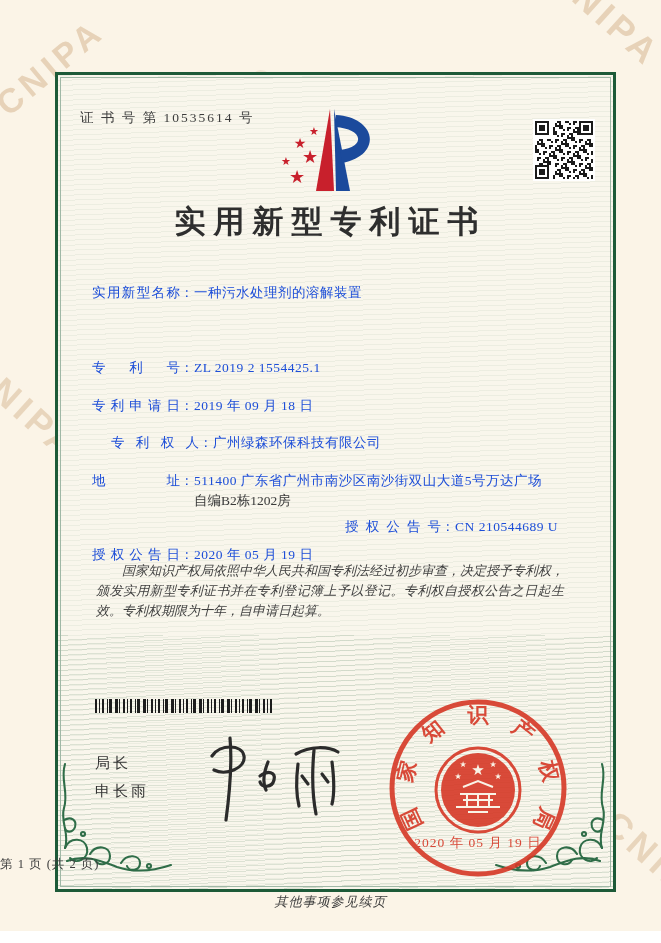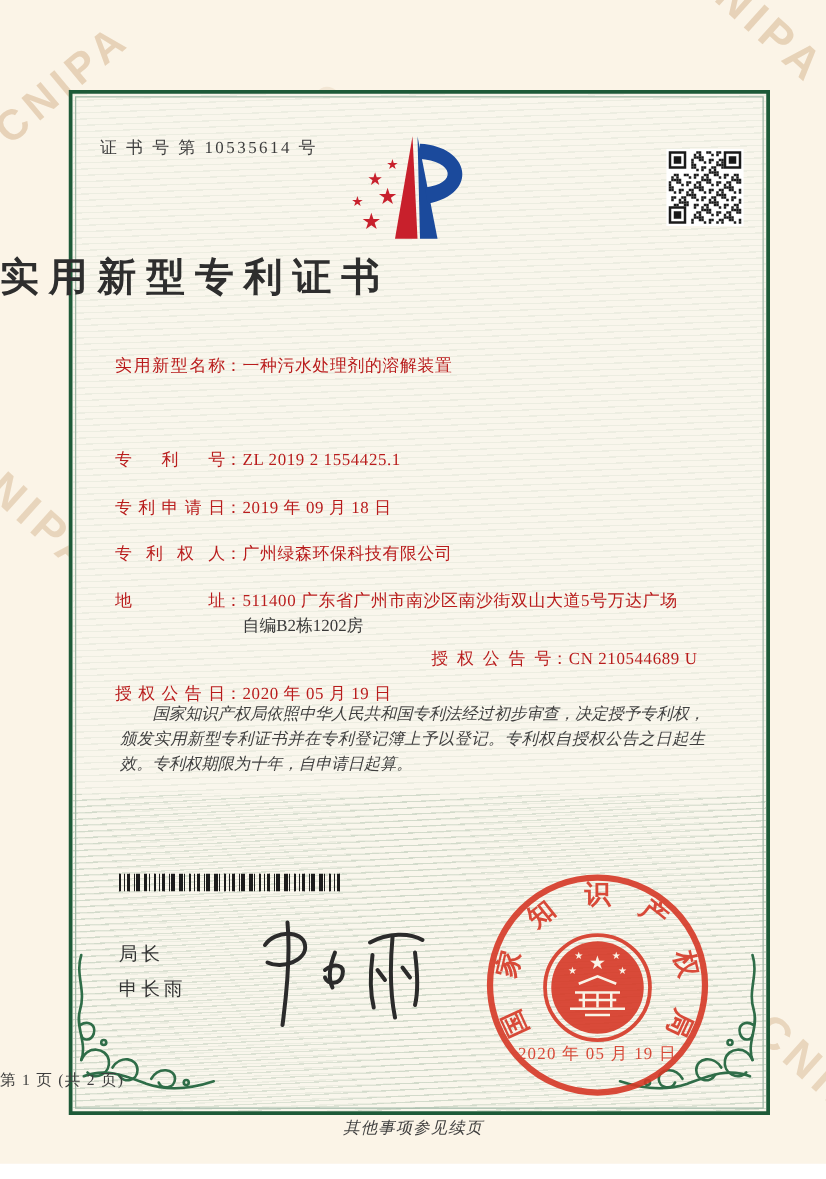--- a/index.html
+++ b/index.html
@@ -13,23 +13,23 @@
   #frame{position:absolute;left:55px;top:72px;width:555px;height:814px;
          border:3px solid #1d5a38;background:#f9f6ec;}
   #frame-inner{position:absolute;left:2px;top:2px;right:2px;bottom:2px;border:1.5px solid #9fb8a6;}
   #guilloche{position:absolute;left:0;top:0;right:0;bottom:0;
      background:repeating-linear-gradient(178deg, rgba(124,158,128,0.10) 0 1px, rgba(0,0,0,0) 1px 5px);}
   #guilloche-strong{position:absolute;left:0;top:560px;right:0;bottom:0;
      background:repeating-linear-gradient(177deg, rgba(116,152,122,0.22) 0 1px, rgba(0,0,0,0) 1px 5px);}
   
   .abs{position:absolute;}
   #cert-no{left:80px;top:109px;font-size:13.5px;letter-spacing:2px;color:#3d3d3d;text-align:right;}
-  #title{left:0;top:201px;width:661px;text-align:left;font-size:31px;font-weight:bold;
+  #title{left:0;top:201px;width:661px;text-align:center;font-size:31px;font-weight:bold;
          letter-spacing:8px;color:#2e2e2e;}
-  .field-row{position:absolute;left:92px;font-size:13.5px;color:#b91c1c;white-space:nowrap;}
+  .field-row{position:absolute;left:92px;font-size:13.5px;color:#1d4ed8;white-space:nowrap;}
   .flabel{display:inline-block;width:88px;text-align:justify;text-align-last:justify;}
   .fcolon{display:inline-block;width:14px;}
   .fvalue{letter-spacing:0.5px;}
   .addr2{position:absolute;left:194px;font-size:13.5px;color:#3a3a3a;}
   .flabel2{display:inline-block;width:96px;text-align:justify;text-align-last:justify;}
   #body-text{left:80px;top:545px;width:500px;font-size:13px;line-height:20px;
              font-style:italic;color:#3f3f3f;text-align:justify;}
   #body-text p{margin:16px;text-indent:2em;}
   #barcode{left:95px;top:699px;width:178px;height:14px;
      background:
@@ -380,21 +380,21 @@
 
   <div class="field-row" style="top:284px;">
     <span class="flabel">实用新型名称</span><span class="fcolon">：</span><span class="fvalue">一种污水处理剂的溶解装置</span>
   </div>
   <div class="field-row" style="top:359px;">
     <span class="flabel">专利号</span><span class="fcolon">：</span><span class="fvalue">ZL 2019 2 1554425.1</span>
   </div>
   <div class="field-row" style="top:397px;">
     <span class="flabel">专利申请日</span><span class="fcolon">：</span><span class="fvalue">2019 年 09 月 18 日</span>
   </div>
-  <div class="field-row" style="top:434px;">
+  <div class="field-row" style="top:434px;margin-left:19px;">
     <span class="flabel">专利权人</span><span class="fcolon">：</span><span class="fvalue">广州绿森环保科技有限公司</span>
   </div>
   <div class="field-row" style="top:472px;">
     <span class="flabel">地址</span><span class="fcolon">：</span><span class="fvalue">511400 广东省广州市南沙区南沙街双山大道5号万达广场</span>
   </div>
   <div class="addr2" style="top:492px;">自编B2栋1202房</div>
   <div class="field-row" style="top:546px;">
     <span class="flabel">授权公告日</span><span class="fcolon">：</span><span class="fvalue">2020 年 05 月 19 日</span>
   </div>
   <div class="field-row" style="left:345px;top:518px;">

